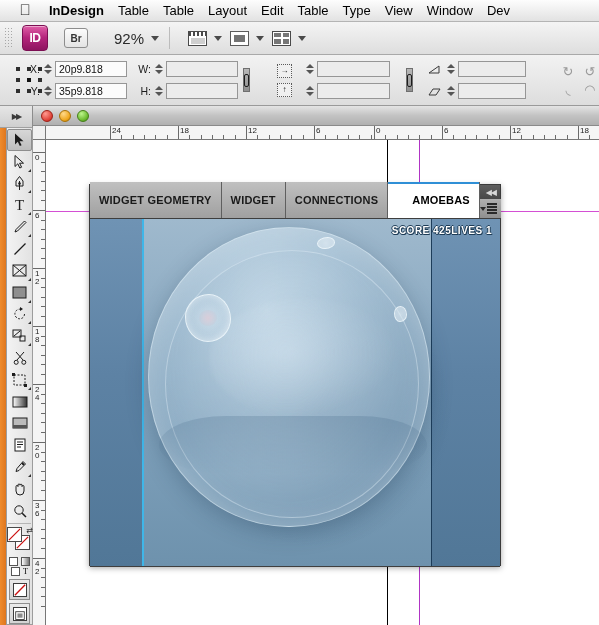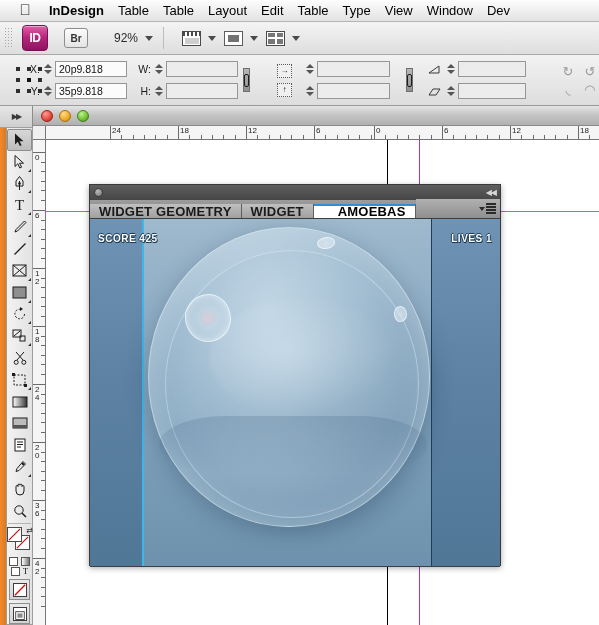--- a/index.html
+++ b/index.html
@@ -53,21 +53,21 @@
     box-shadow: inset 0 1px 0 rgba(255,255,255,.45);
   }
   .br-badge {
     width: 24px; height: 20px; border-radius: 3px; margin-left: 16px;
     background: linear-gradient(to bottom,#fcfcfc,#e4e4e4);
     border: 1px solid #8d8d8d; color: #333;
     font-size: 10px; font-weight: bold;
     display: flex; align-items: center; justify-content: center;
   }
   .zoom-combo { display: flex; align-items: center; margin-left: 26px; }
-  .zoom-value { font-size: 12px; color: #2b2b2b; }
+  .zoom-value { font-size: 15px; color: #2b2b2b; }
   .caret { width: 0; height: 0; border-left: 4px solid transparent;
            border-right: 4px solid transparent; border-top: 5px solid #4a4a4a;
            margin-left: 7px; }
   .vsep { width: 1px; height: 22px; background: #bcbcbc; margin: 0 10px; }
   .iconbtn { display: flex; align-items: center; margin-left: 8px; }
   .ic-screen { width: 19px; height: 15px; border: 1px solid #5c5c5c;
                background:#fff; position:relative; }
   .ic-screen:after { content:""; position:absolute; left:3px; top:3px;
                right:3px; bottom:3px; background:#737373; }
   .ic-view { width: 19px; height: 15px; border: 1px solid #4a4a4a; background:#fff;
@@ -181,21 +181,21 @@
   .panel-dot { width: 9px; height: 9px; border-radius: 50%;
                background: radial-gradient(circle at 35% 30%, #b9b9b9, #787878);
                border: 1px solid #3c3c3c; }
   .collapse-arrows { color: #d8d8d8; font-size: 8px; letter-spacing: -1px; }
   .tabstrip {
     height: 19px; display: flex; align-items: flex-end;
     background: linear-gradient(to bottom, #9c9c9c, #828282);
     border-bottom: 1px solid #3e3e3e; position: relative;
   }
   .ptab {
-    height: 14px; padding: 0 9px; font-size: 13px; font-weight: bold;
+    height: 36px; padding: 0 9px; font-size: 11px; font-weight: bold;
     color: #1a1a1a; display: flex; align-items: center;
     background: linear-gradient(to bottom, #c0c0c0, #a0a0a0);
     border-right: 1px solid #5f5f5f; letter-spacing: .2px; white-space: nowrap;
   }
   .ptab.active {
     background: #ffffff; color: #000; border-right: 1px solid #5f5f5f;
     box-shadow: inset 0 2px 0 #2f8fd6;
     padding-left: 24px;
   }
   .tabfill { flex: 1; height: 19px;
@@ -265,22 +265,22 @@
   }
   .amoeba.a1 { left: 36px; top: 66px; }
   .amoeba.a2 { left: 168px; top: 9px; width: 18px; height: 12px;
                border-radius: 60% 40% 55% 45%/55% 45% 55% 45%; }
   .amoeba.a2:before { display:none; }
   .amoeba.a3 { left: 245px; top: 78px; width: 13px; height: 16px;
                border-radius: 50% 50% 55% 45%/45% 55% 45% 55%; }
   .amoeba.a3:before { display:none; }
 
   .hud {
-    position: absolute; left: 0; top: 8px; width: 100%; height: 22px;
-    display: flex; align-items: center; justify-content: space-between;
+    position: absolute; left: 0; top: 0; width: 100%; height: 22px;
+    display: flex; align-items: center; justify-content: flex-end;
     padding: 0 8px; z-index: 5;
   }
   .hud span {
     font-size: 10px; font-weight: bold; color: #ffffff; letter-spacing: .5px;
     text-shadow: 1px 1px 0 #1e3c56, -1px 0 0 #1e3c56, 0 -1px 0 #1e3c56, 0 1px 0 #1e3c56;
     font-family: "Liberation Sans", sans-serif;
   }
   .panel-foot { height: 1px; background: #3f3f3f; }
 
   
@@ -818,20 +818,21 @@
 
       <div class="panel">
         <div class="panel-head">
           <span class="panel-dot"></span>
           <span class="collapse-arrows">◀◀</span>
         </div>
 
         <div class="tabstrip">
           <div class="ptab">WIDGET GEOMETRY</div>
           <div class="ptab">WIDGET</div>
+          <div class="ptab">CONNECTIONS</div>
           <div class="ptab active">AMOEBAS</div>
           <div class="tabfill">
             <span class="panel-menu">
               <span class="pm-caret"></span>
               <span class="pm-lines">
                   <i></i>
                   <i></i>
                   <i></i>
                   <i></i>
                 </span>

